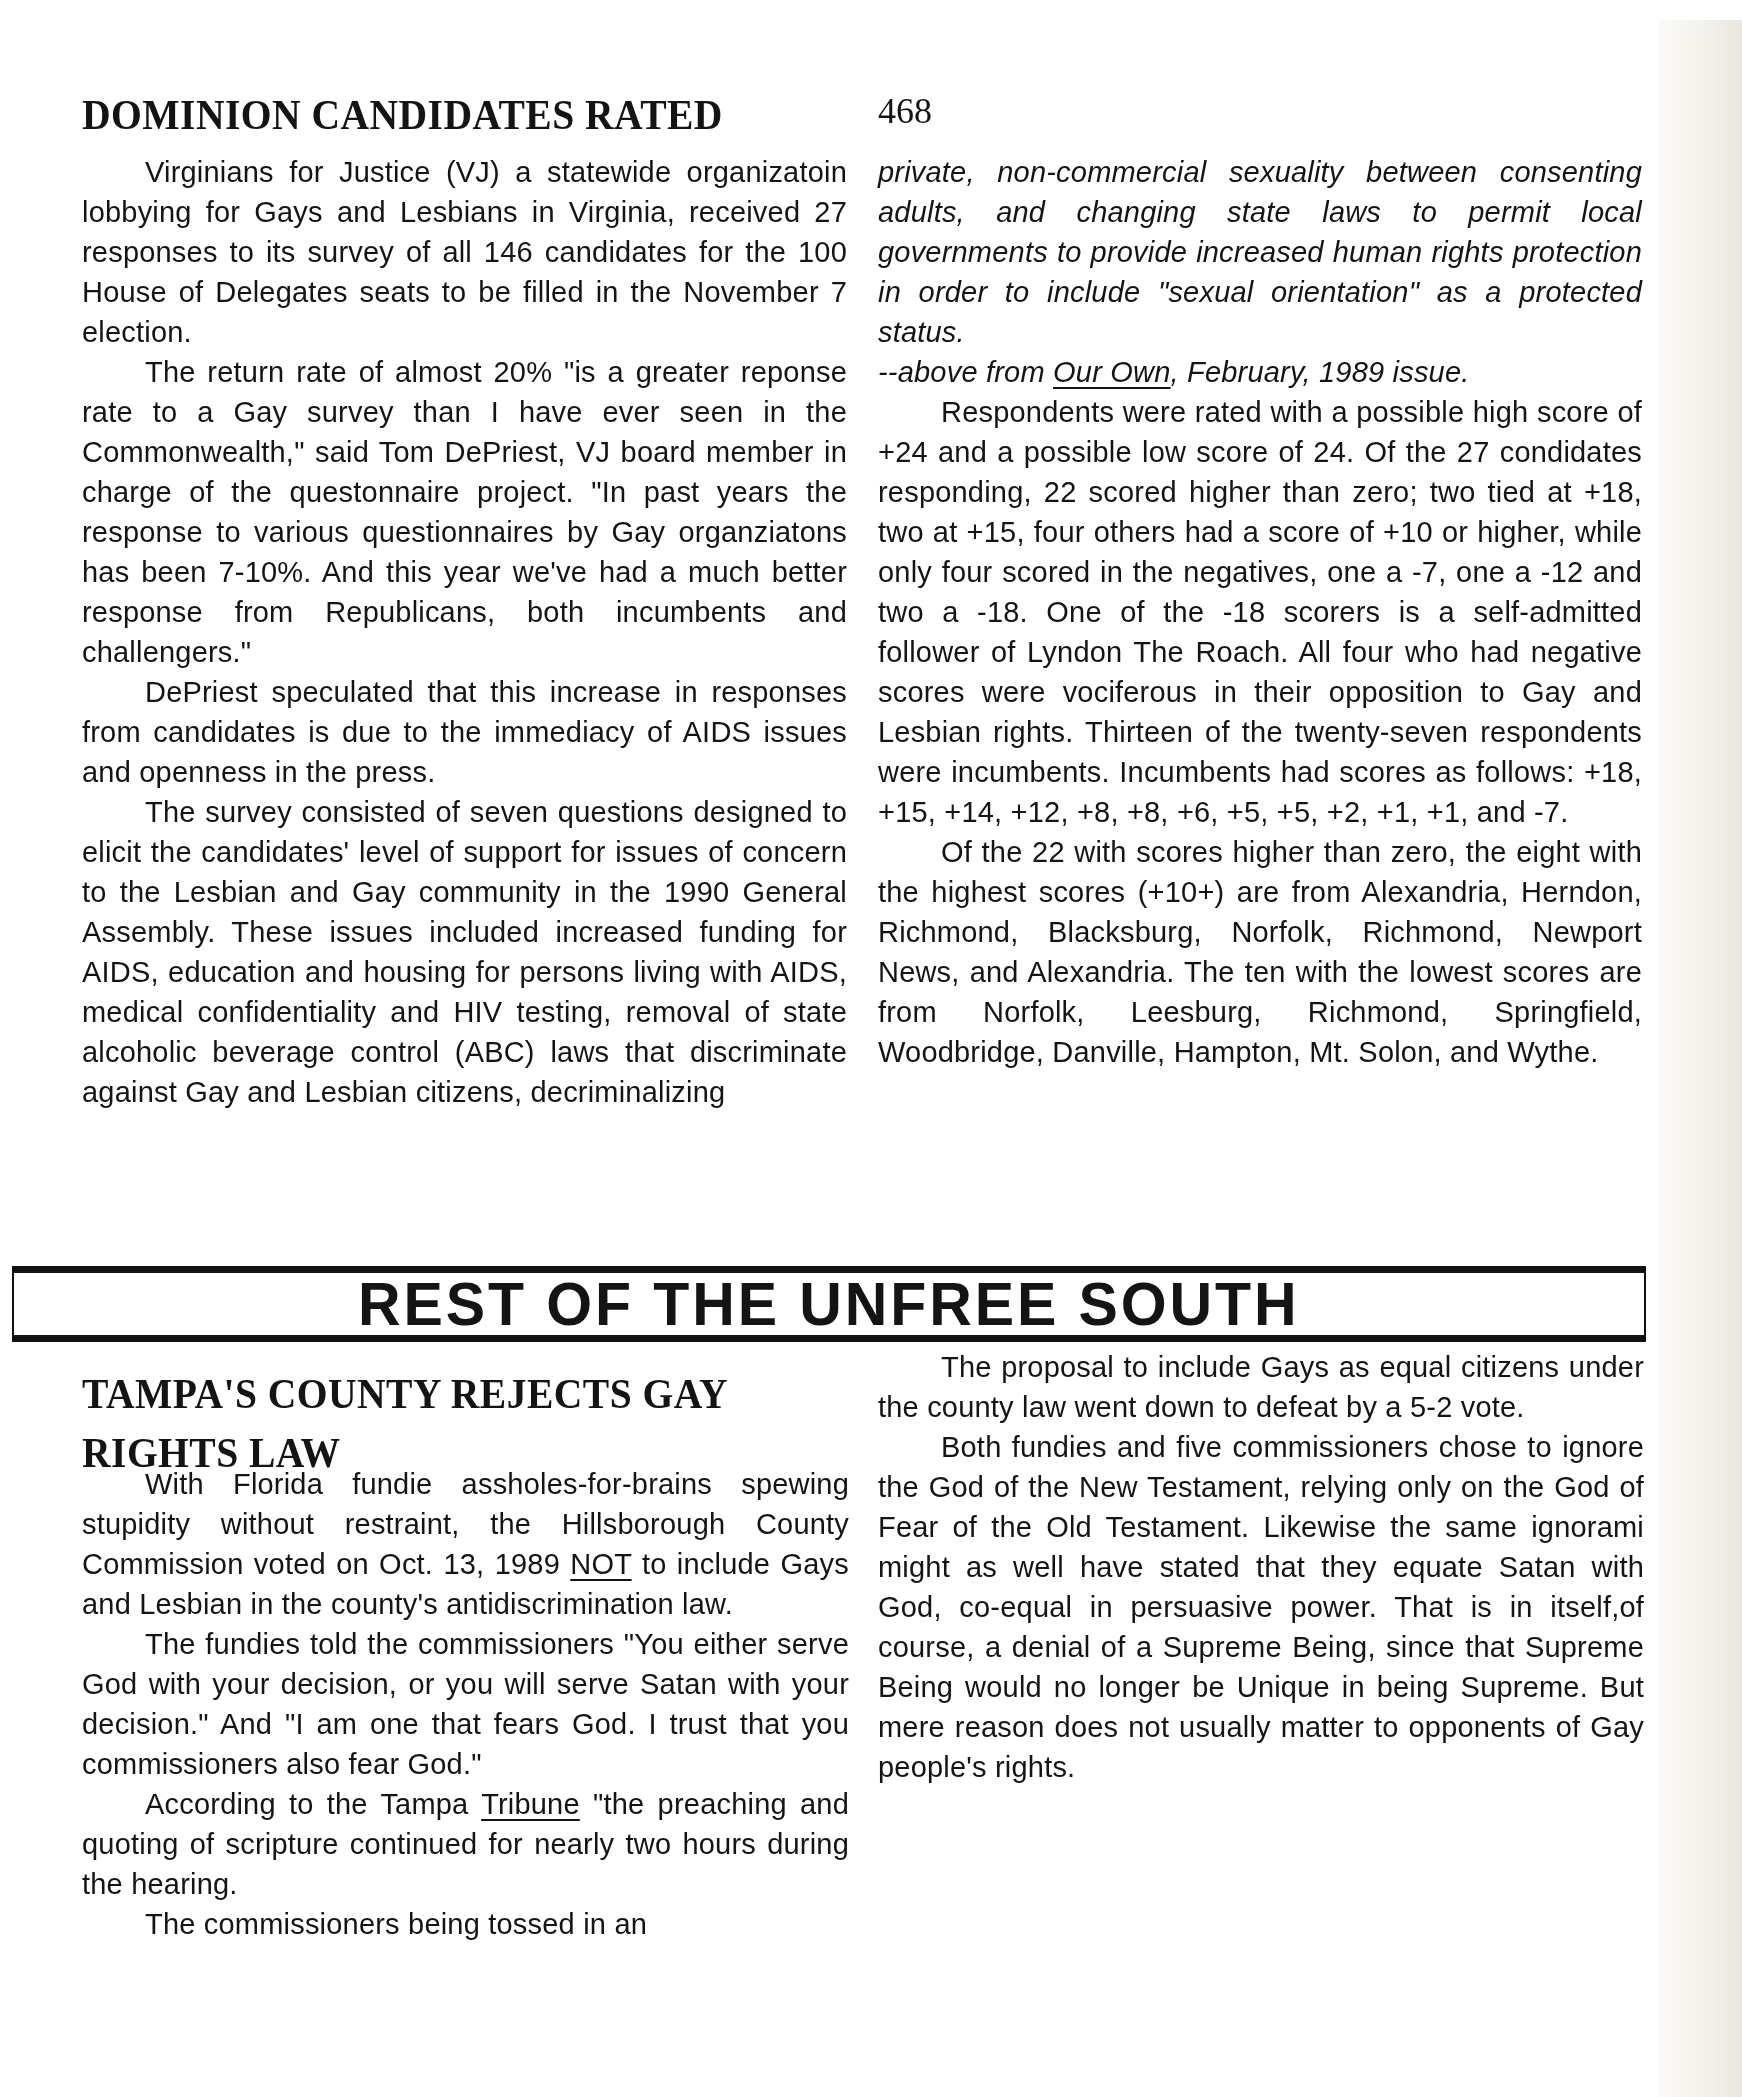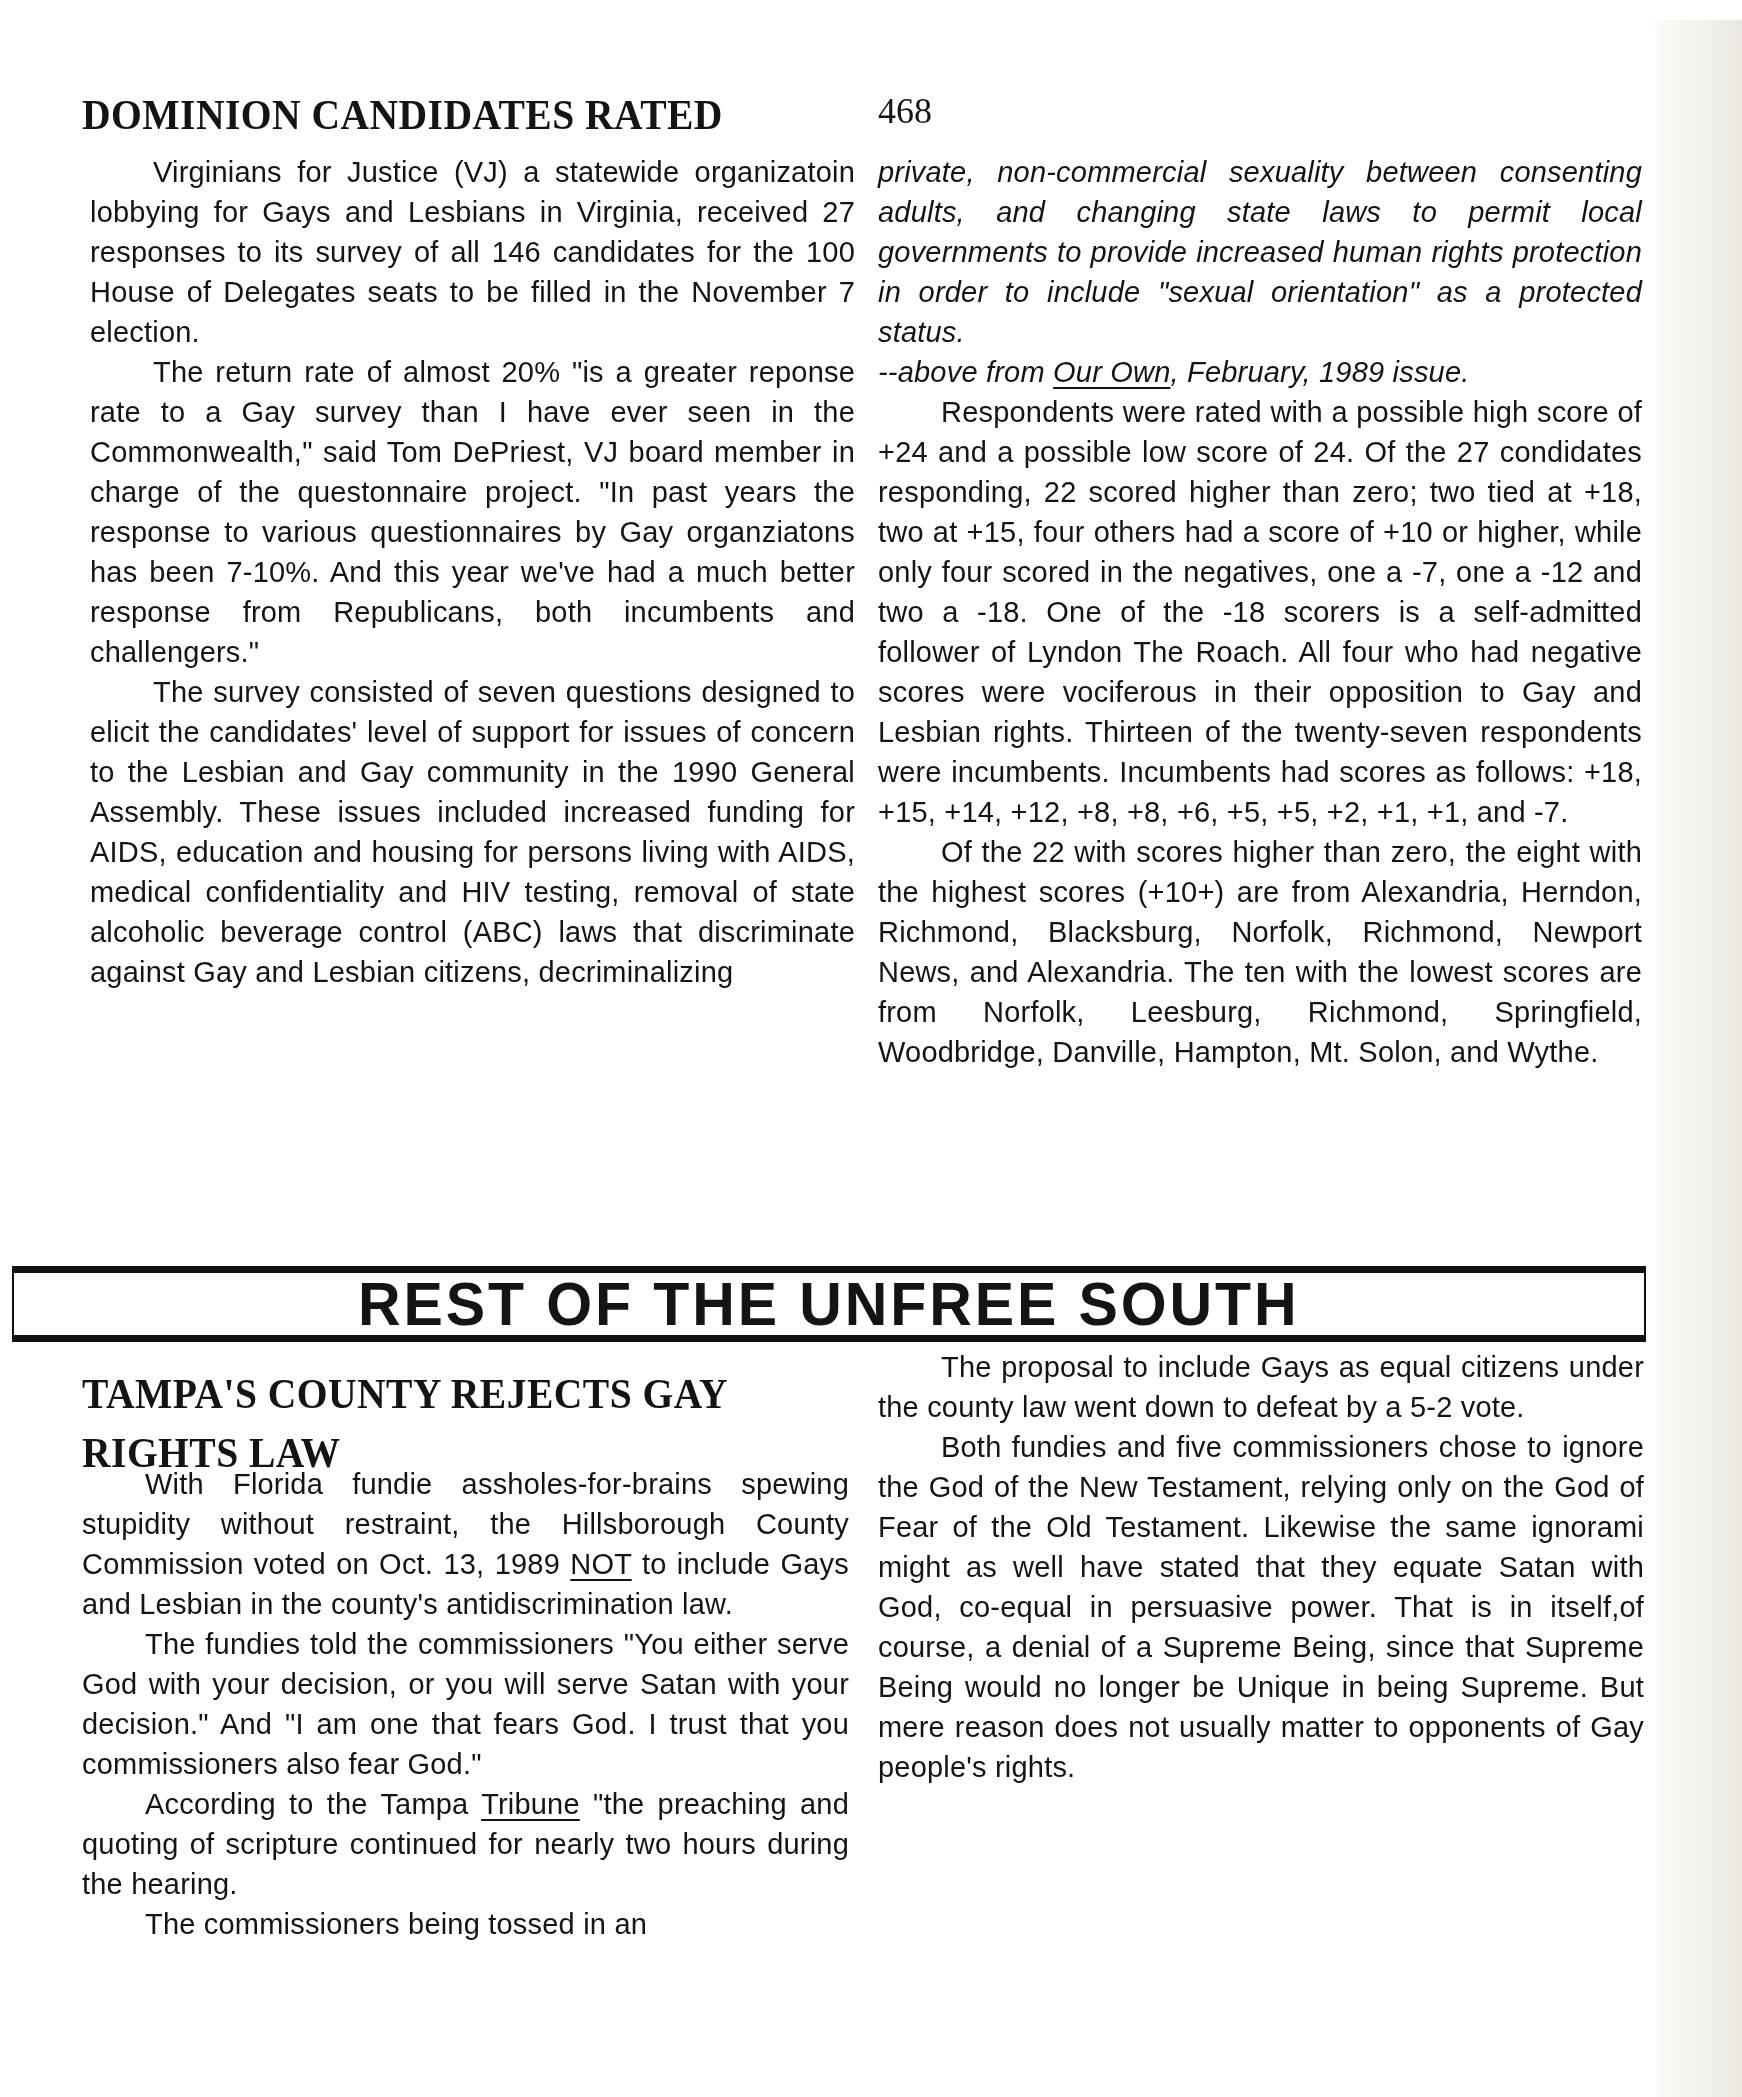--- a/index.html
+++ b/index.html
@@ -13,21 +13,21 @@
   }
   .col {
     position: absolute;
     font-family: "Liberation Sans Narrow", "Liberation Sans", sans-serif;
     font-size: 29px; line-height: 40px;
     text-align: justify; text-align-last: auto;
     letter-spacing: 0.2px;
   }
   .col p { margin: 0; text-indent: 63px; }
   .col p.noindent { text-indent: 0; font-style: italic; }
-  .col-left-top { left: 90px; top: 152px; width: 765px; }
+  .col-left-top { left: 82px; top: 152px; width: 765px; }
   .col-right-top { left: 878px; top: 152px; width: 764px; }
   .col-left-bot { left: 82px; top: 1464px; width: 767px; }
   .col-right-bot { left: 878px; top: 1347px; width: 766px; }
 
   .headline {
     position: absolute; font-family: "Liberation Serif", serif; font-weight: bold;
     font-size: 43px; line-height: 49px; letter-spacing: 0.5px; transform: scaleX(0.92);
     transform-origin: left top; margin: 0;
   }
   .h-dominion { left: 82px; top: 90px; }
@@ -52,20 +52,21 @@
 <body>
 
 <div class="right-edge"></div>
 
 <h1 class="headline h-dominion">DOMINION CANDIDATES RATED</h1>
 <div class="page-number">468</div>
 
 <div class="col col-left-top">
   <p>Virginians for Justice (VJ) a statewide organizatoin lobbying for Gays and Lesbians in Virginia, received 27 responses to its survey of all 146 candidates for the 100 House of Delegates seats to be filled in the November 7 election.</p>
   <p>The return rate of almost 20% "is a greater reponse rate to a Gay survey than I have ever seen in the Commonwealth," said Tom DePriest, VJ board member in charge of the questonnaire project. "In past years the response to various questionnaires by Gay organziatons has been 7-10%. And this year we've had a much better response from Republicans, both incumbents and challengers."</p>
+  <p>DePriest speculated that this increase in responses from candidates is due to the immediacy of AIDS issues and openness in the press.</p>
   <p>The survey consisted of seven questions designed  to elicit the candidates' level of support for issues of concern to the Lesbian and Gay community in the 1990 General Assembly. These issues included increased funding for AIDS, education and housing for persons living with AIDS, medical confidentiality and HIV testing, removal of state alcoholic beverage control (ABC) laws that discriminate against Gay and Lesbian citizens, decriminalizing</p>
 </div>
 
 <div class="col col-right-top">
   <p class="noindent">private, non-commercial sexuality between consenting adults, and changing state laws to permit local governments to provide increased human rights protection in order to include "sexual orientation" as a protected status.</p>
   <p class="noindent"><span>--above from </span><u>Our Own</u><span>, February, 1989 issue.</span></p>
   <p>Respondents were rated with a possible high score of +24 and a possible low score of 24. Of the 27 condidates responding, 22 scored higher than zero; two tied at +18, two at +15, four others had a score of +10 or higher, while only four scored in the negatives, one a -7, one a -12 and two a -18. One of the -18 scorers is a self-admitted follower of Lyndon The Roach. All four who had negative scores were vociferous in their opposition to Gay and Lesbian rights. Thirteen of the twenty-seven respondents were incumbents. Incumbents had scores as follows: +18, +15, +14, +12, +8, +8, +6, +5, +5, +2, +1, +1, and -7.</p>
   <p>Of the 22 with scores higher than zero, the eight with the highest scores (+10+) are from Alexandria, Herndon, Richmond, Blacksburg, Norfolk, Richmond, Newport News, and Alexandria. The ten with the lowest scores are from Norfolk, Leesburg, Richmond, Springfield, Woodbridge, Danville, Hampton, Mt. Solon, and Wythe.</p>
 </div>
 

